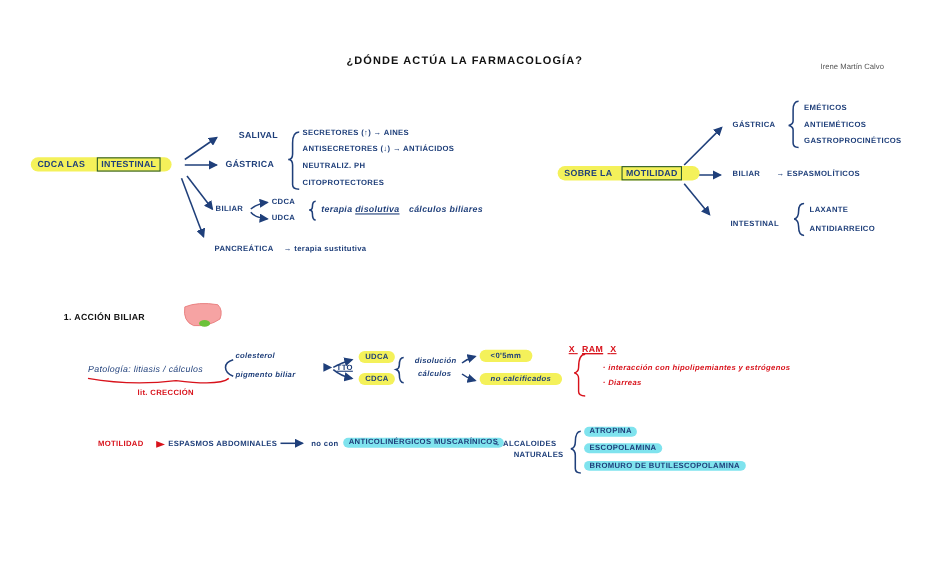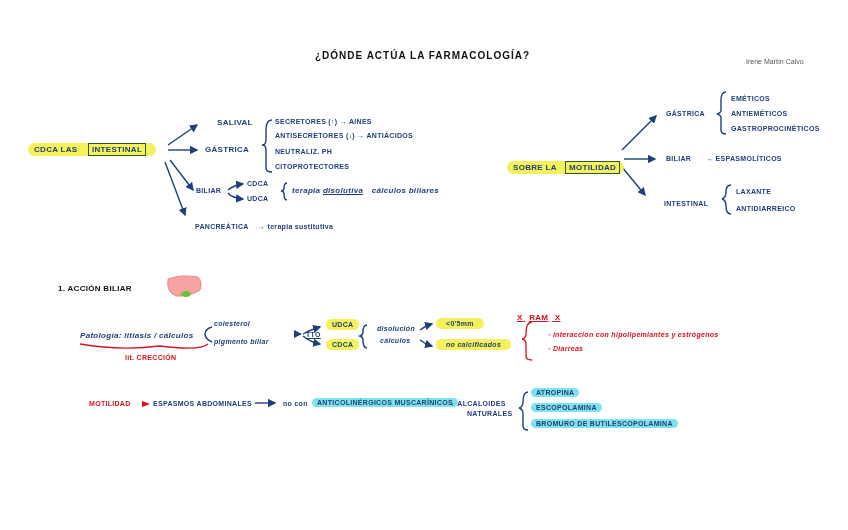--- a/index.html
+++ b/index.html
@@ -95,36 +95,36 @@
 <div class="t sm" style="left:247px; top:180px;">CDCA</div>
 <div class="t sm" style="left:247px; top:195px;">UDCA</div>
 <div class="t md italic" style="left:292px; top:186px; color:#1f3f7a; font-weight:bold;">
   <span>terapia</span>
   <span class="underline">disolutiva</span>
   <span style="margin-left:6px;">cálculos biliares</span>
 </div>
 <div class="t sm" style="left:195px; top:223px;">PANCREÁTICA</div>
 <div class="t sm" style="left:258px; top:223px;">→ terapia sustitutiva</div>
 
-<div class="t md hl-yellow" style="left:507px; top:161px; padding-right:4px;">
+<div class="t md hl-yellow" style="left:507px; top:151px; padding-right:16px;">
   <span>SOBRE LA</span>
   <span class="boxed" style="margin-left:6px;">MOTILIDAD</span>
 </div>
 <div class="t sm" style="left:666px; top:110px;">GÁSTRICA</div>
 <div class="t sm" style="left:731px; top:95px;">EMÉTICOS</div>
 <div class="t sm" style="left:731px; top:110px;">ANTIEMÉTICOS</div>
 <div class="t sm" style="left:731px; top:125px;">GASTROPROCINÉTICOS</div>
 <div class="t sm" style="left:666px; top:155px;">BILIAR</div>
 <div class="t sm" style="left:706px; top:155px;">→ ESPASMOLÍTICOS</div>
 <div class="t sm" style="left:664px; top:200px;">INTESTINAL</div>
 <div class="t sm" style="left:736px; top:188px;">LAXANTE</div>
 <div class="t sm" style="left:736px; top:205px;">ANTIDIARREICO</div>
 
 <div class="t md black" style="left:58px; top:284px;">1. ACCIÓN BILIAR</div>
-<div class="t md italic" style="left:80px; top:331px; font-weight:bold;text-align:center;">Patología: litiasis / cálculos</div>
+<div class="t md italic" style="left:80px; top:331px; font-weight:normal;text-align:center;">Patología: litiasis / cálculos</div>
 <div class="t sm red" style="left:125px; top:354px;">lit. CRECCIÓN</div>
 <div class="t sm italic" style="left:214px; top:320px; font-weight:bold;">colesterol</div>
 <div class="t sm italic" style="left:214px; top:338px; font-weight:bold;">pigmento biliar</div>
 <div class="t sm underline" style="left:306px; top:331px;">TTO</div>
 <div class="t sm hl-yellow" style="left:326px; top:319px;">UDCA</div>
 <div class="t sm hl-yellow" style="left:326px; top:339px;">CDCA</div>
 <div class="t sm italic" style="left:377px; top:325px; font-weight:bold;">disolución</div>
 <div class="t sm italic" style="left:380px; top:337px; font-weight:bold;">cálculos</div>
 <div class="t sm hl-yellow" style="left:436px; top:318px; padding:2px 10px;">&lt;0'5mm</div>
 <div class="t sm hl-yellow italic" style="left:436px; top:339px; padding:2px 10px; font-weight:bold;">no calcificados</div>

